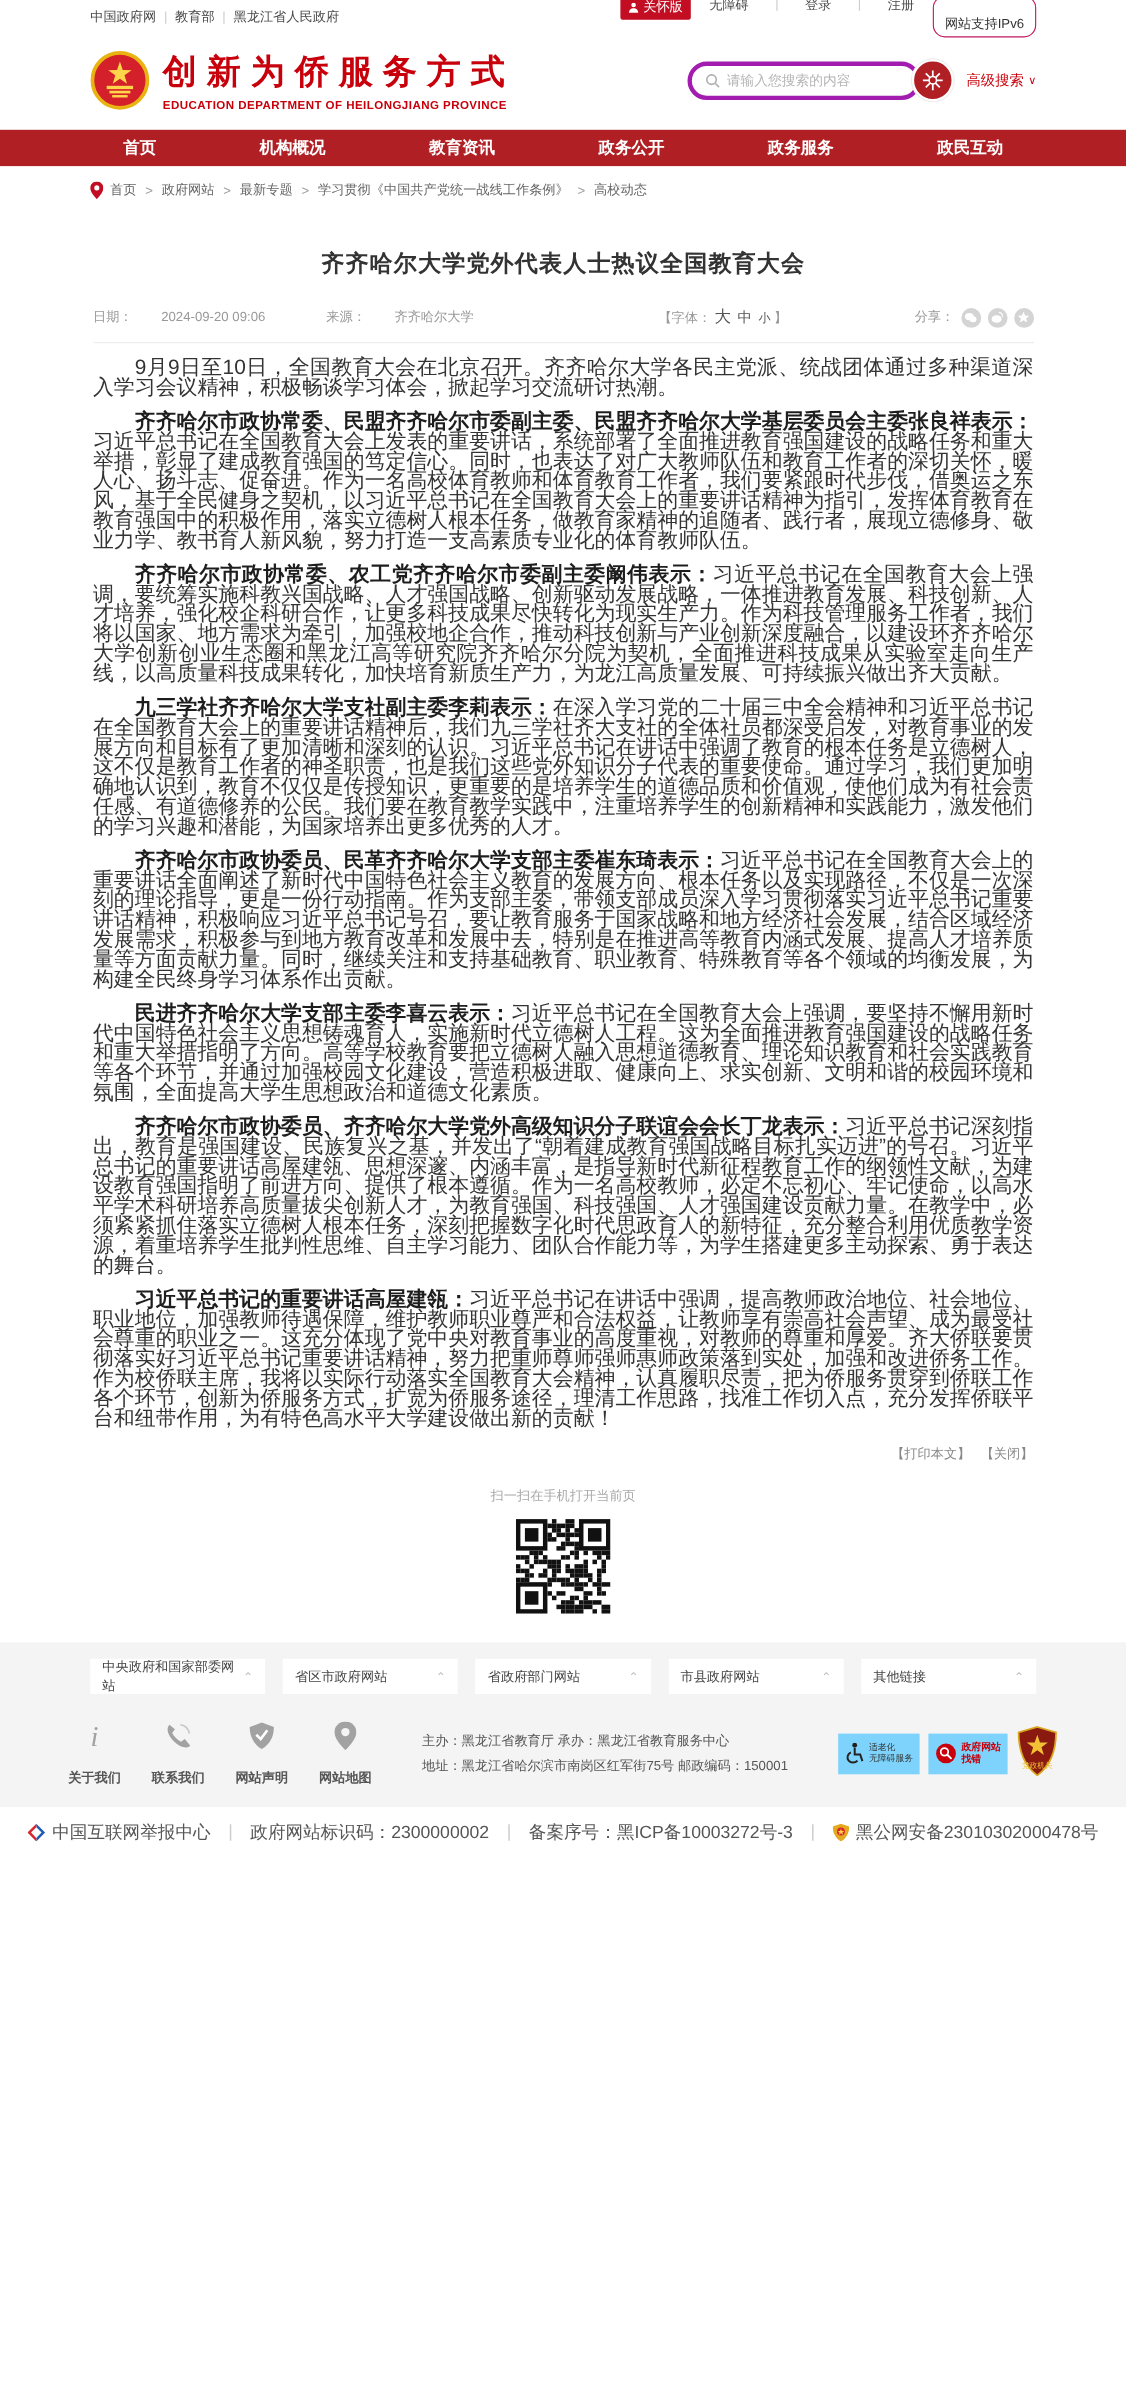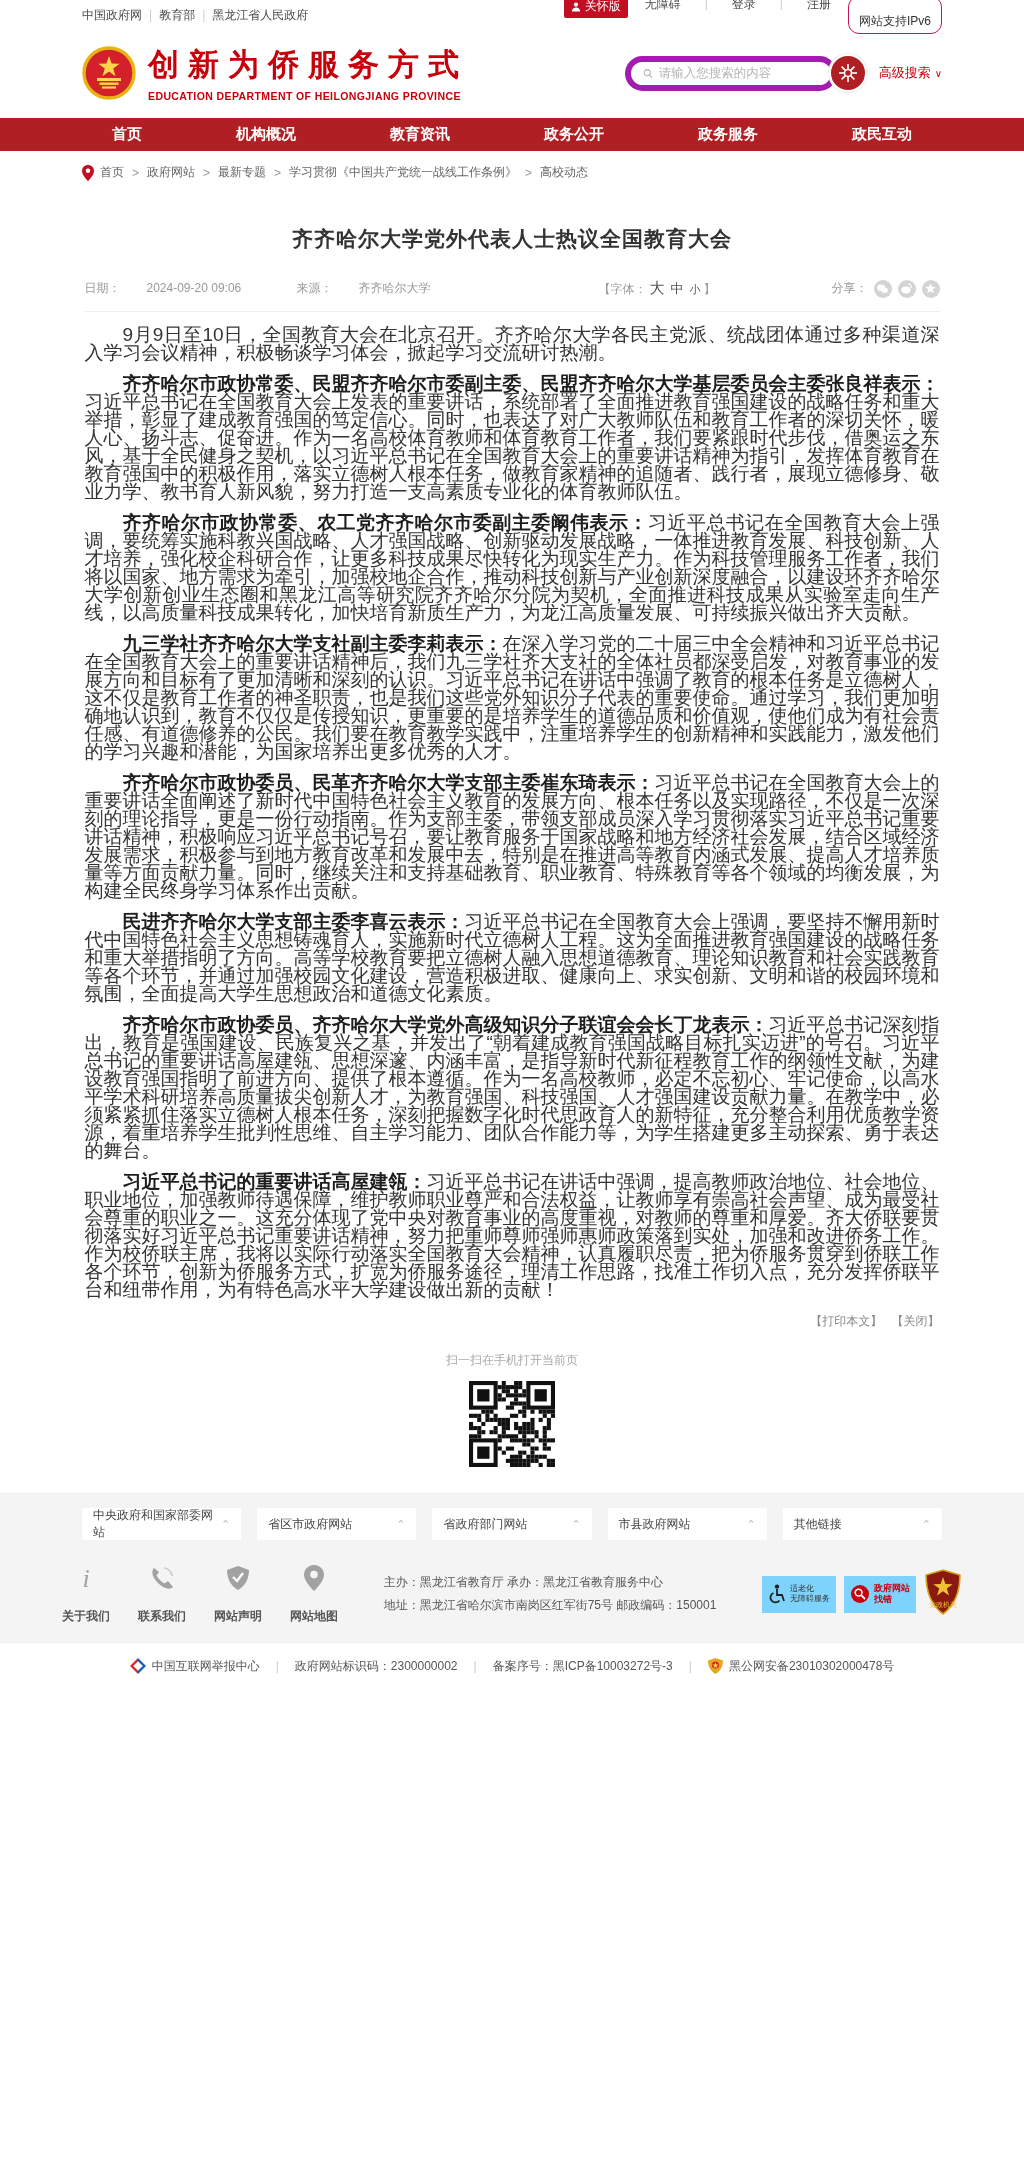--- a/index.html
+++ b/index.html
@@ -17,21 +17,21 @@
   .care-badge { background:#c30d23; color:#fff; padding:2px 7px 3px; border-radius:2px; display:inline-flex; align-items:center; gap:4px; }
   .ipv6-pill { border:1px solid #be185d; border-radius:11px; padding:16px 10px 3px; color:#333; }
 
   
   .header { padding:14px 0 16px; }
   .header .inner { display:flex; justify-content:space-between; align-items:center; }
   .logo { display:flex; align-items:center; gap:12px; }
   .site-name { font-size:31px; font-weight:bold; color:#c7000b; letter-spacing:9px; white-space:nowrap; }
   .site-name-en { font-size:10.5px; color:#c7000b; font-weight:bold; letter-spacing:0.4px; margin-top:4px; }
   .search-area { display:flex; align-items:center; }
-  .search-box { display:flex; align-items:center; border:6px solid #a21caf; border-radius:18px; height:35px; width:212px; padding:0 12px; background:#fff; }
+  .search-box { display:flex; align-items:center; border:4px solid #a21caf; border-radius:18px; height:35px; width:212px; padding:0 12px; background:#fff; }
   .search-box input { border:none; outline:none; font-size:12.5px; width:160px; margin-left:6px; color:#333; font-family:inherit; background:transparent; }
   .search-box input::placeholder { color:#b5b5b5; }
   .search-btn { width:38px; height:38px; border-radius:50%; background:#b01f24; border:2px solid #fff; margin-left:-8px; display:flex; align-items:center; justify-content:center; cursor:pointer; box-shadow:0 0 0 1px #eee; }
   .adv-search { color:#c7000b; font-size:13px; margin-left:12px; display:flex; align-items:center; gap:4px; white-space:nowrap; }
   .adv-chev { font-size:10px; }
 
   
   .mainnav { background:#b01f24; height:33px; }
   .mainnav-inner { width:800px; margin:0 auto; display:flex; justify-content:space-between; align-items:center; height:33px; }
   .mainnav-inner a { color:#fff; font-size:15px; font-weight:bold; }
@@ -77,21 +77,21 @@
   .ql-item { text-align:center; font-size:12px; color:#555; }
   .ql-item .ql-ic { height:28px; display:flex; align-items:flex-end; justify-content:center; }
   .ql-item .ql-label { margin-top:17px; font-weight:bold; }
   .host-block { font-size:12px; color:#555; line-height:23px; }
   .badge-row { display:flex; align-items:center; gap:8px; }
   .badge-white { background:#7dd3fc; height:37px; display:flex; align-items:center; padding:0 6px; gap:4px; }
   .badge-white .b2 { font-size:8px; color:#333; line-height:10px; }
   .badge-red-txt { font-size:9px; color:#c7000b; font-weight:bold; line-height:11px; }
 
   
-  .bottombar { background:#fff; height:46px; display:flex; align-items:center; justify-content:center; gap:16px; font-size:12px; color:#555; }
+  .bottombar { background:#fff; height:46px; display:flex; align-items:center; justify-content:center; gap:16px; font-size:16px; color:#555; }
   .bb-item { display:flex; align-items:center; gap:6px; }
   .bb-sep { color:#ccc; }
 </style>
 </head>
 <body>
 
 <div class="page">
 
   <div class="topbar">
     <div class="inner">

